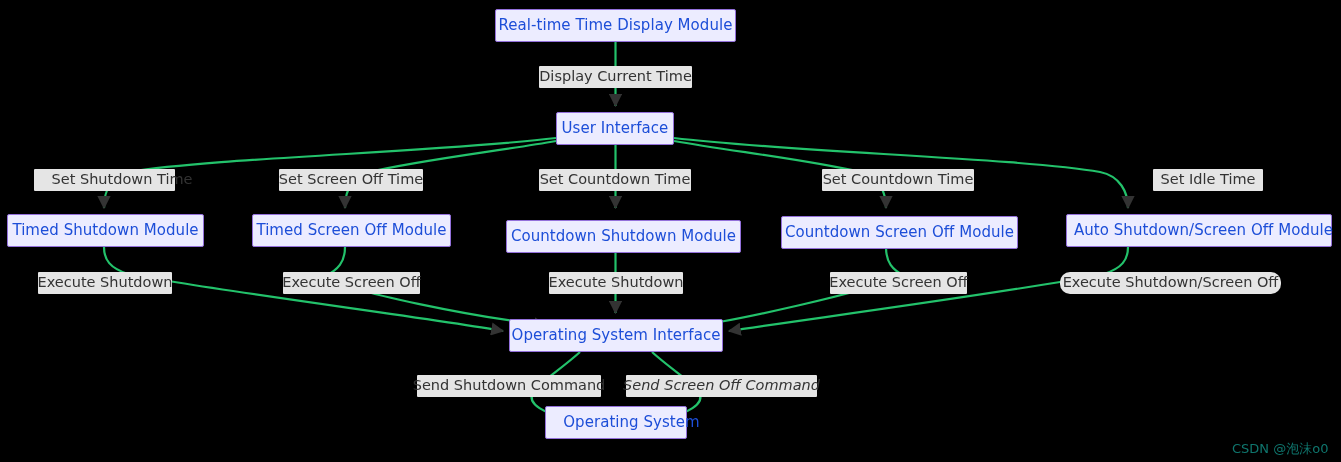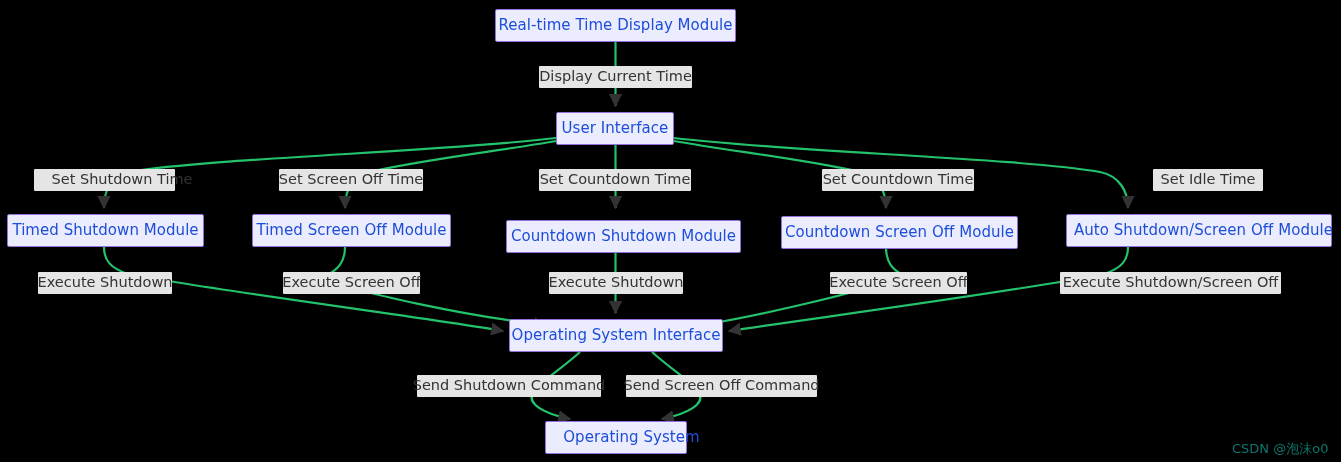--- a/index.html
+++ b/index.html
@@ -89,33 +89,33 @@
 
   <div id="node-layer">
       <div class="node" style="left: 495px; top: 9px; width: 241px; height: 33px;">Real-time Time Display Module</div>
       <div class="node" style="left: 556px; top: 112px; width: 118px; height: 33px;">User Interface</div>
       <div class="node" style="left: 7px; top: 214px; width: 197px; height: 33px;">Timed Shutdown Module</div>
       <div class="node" style="left: 252px; top: 214px; width: 199px; height: 33px;">Timed Screen Off Module</div>
       <div class="node" style="left: 498px; top: 220px; width: 235px; height: 33px; margin-left: 8px;">Countdown Shutdown Module</div>
       <div class="node" style="left: 781px; top: 216px; width: 237px; height: 33px;">Countdown Screen Off Module</div>
       <div class="node" style="left: 1066px; top: 214px; width: 266px; height: 33px; padding-left: 9px;">Auto Shutdown/Screen Off Module</div>
       <div class="node" style="left: 509px; top: 319px; width: 214px; height: 33px;">Operating System Interface</div>
-      <div class="node" style="left: 545px; top: 421px; width: 142px; height: 33px; padding-left: 31px;">Operating System</div>
+      <div class="node" style="left: 545px; top: 406px; width: 142px; height: 33px; padding-left: 31px;">Operating System</div>
     </div>
   <div id="label-layer">
       <div class="edge-label" style="left: 539px; top: 66px; width: 153px;">Display Current Time</div>
       <div class="edge-label" style="left: 34px; top: 169px; width: 141px; padding-left: 36px;">Set Shutdown Time</div>
       <div class="edge-label" style="left: 279px; top: 169px; width: 144px;">Set Screen Off Time</div>
       <div class="edge-label" style="left: 539px; top: 169px; width: 152px;">Set Countdown Time</div>
       <div class="edge-label" style="left: 822px; top: 169px; width: 152px;">Set Countdown Time</div>
       <div class="edge-label" style="left: 1153px; top: 169px; width: 110px;">Set Idle Time</div>
       <div class="edge-label" style="left: 38px; top: 272px; width: 134px;">Execute Shutdown</div>
       <div class="edge-label" style="left: 283px; top: 272px; width: 137px;">Execute Screen Off</div>
       <div class="edge-label" style="left: 549px; top: 272px; width: 134px;">Execute Shutdown</div>
       <div class="edge-label" style="left: 830px; top: 272px; width: 137px;">Execute Screen Off</div>
-      <div class="edge-label" style="left: 1060px; top: 272px; width: 221px;">Execute Shutdown/Screen Off</div>
+      <div class="edge-label" style="left: 1060px; top: 272px; width: 221px; border-radius: 10px;">Execute Shutdown/Screen Off</div>
       <div class="edge-label" style="left: 417px; top: 375px; width: 184px;">Send Shutdown Command</div>
-      <div class="edge-label" style="left: 626px; top: 375px; width: 191px;">Send Screen Off Command</div>
+      <div class="edge-label" style="left: 626px; top: 375px; width: 191px; font-style: italic;">Send Screen Off Command</div>
     </div>
 
   <div class="watermark" style="left: 1232px; top: 440px;">CSDN @泡沫o0</div>
 
 </div>
 
 </body></html>

